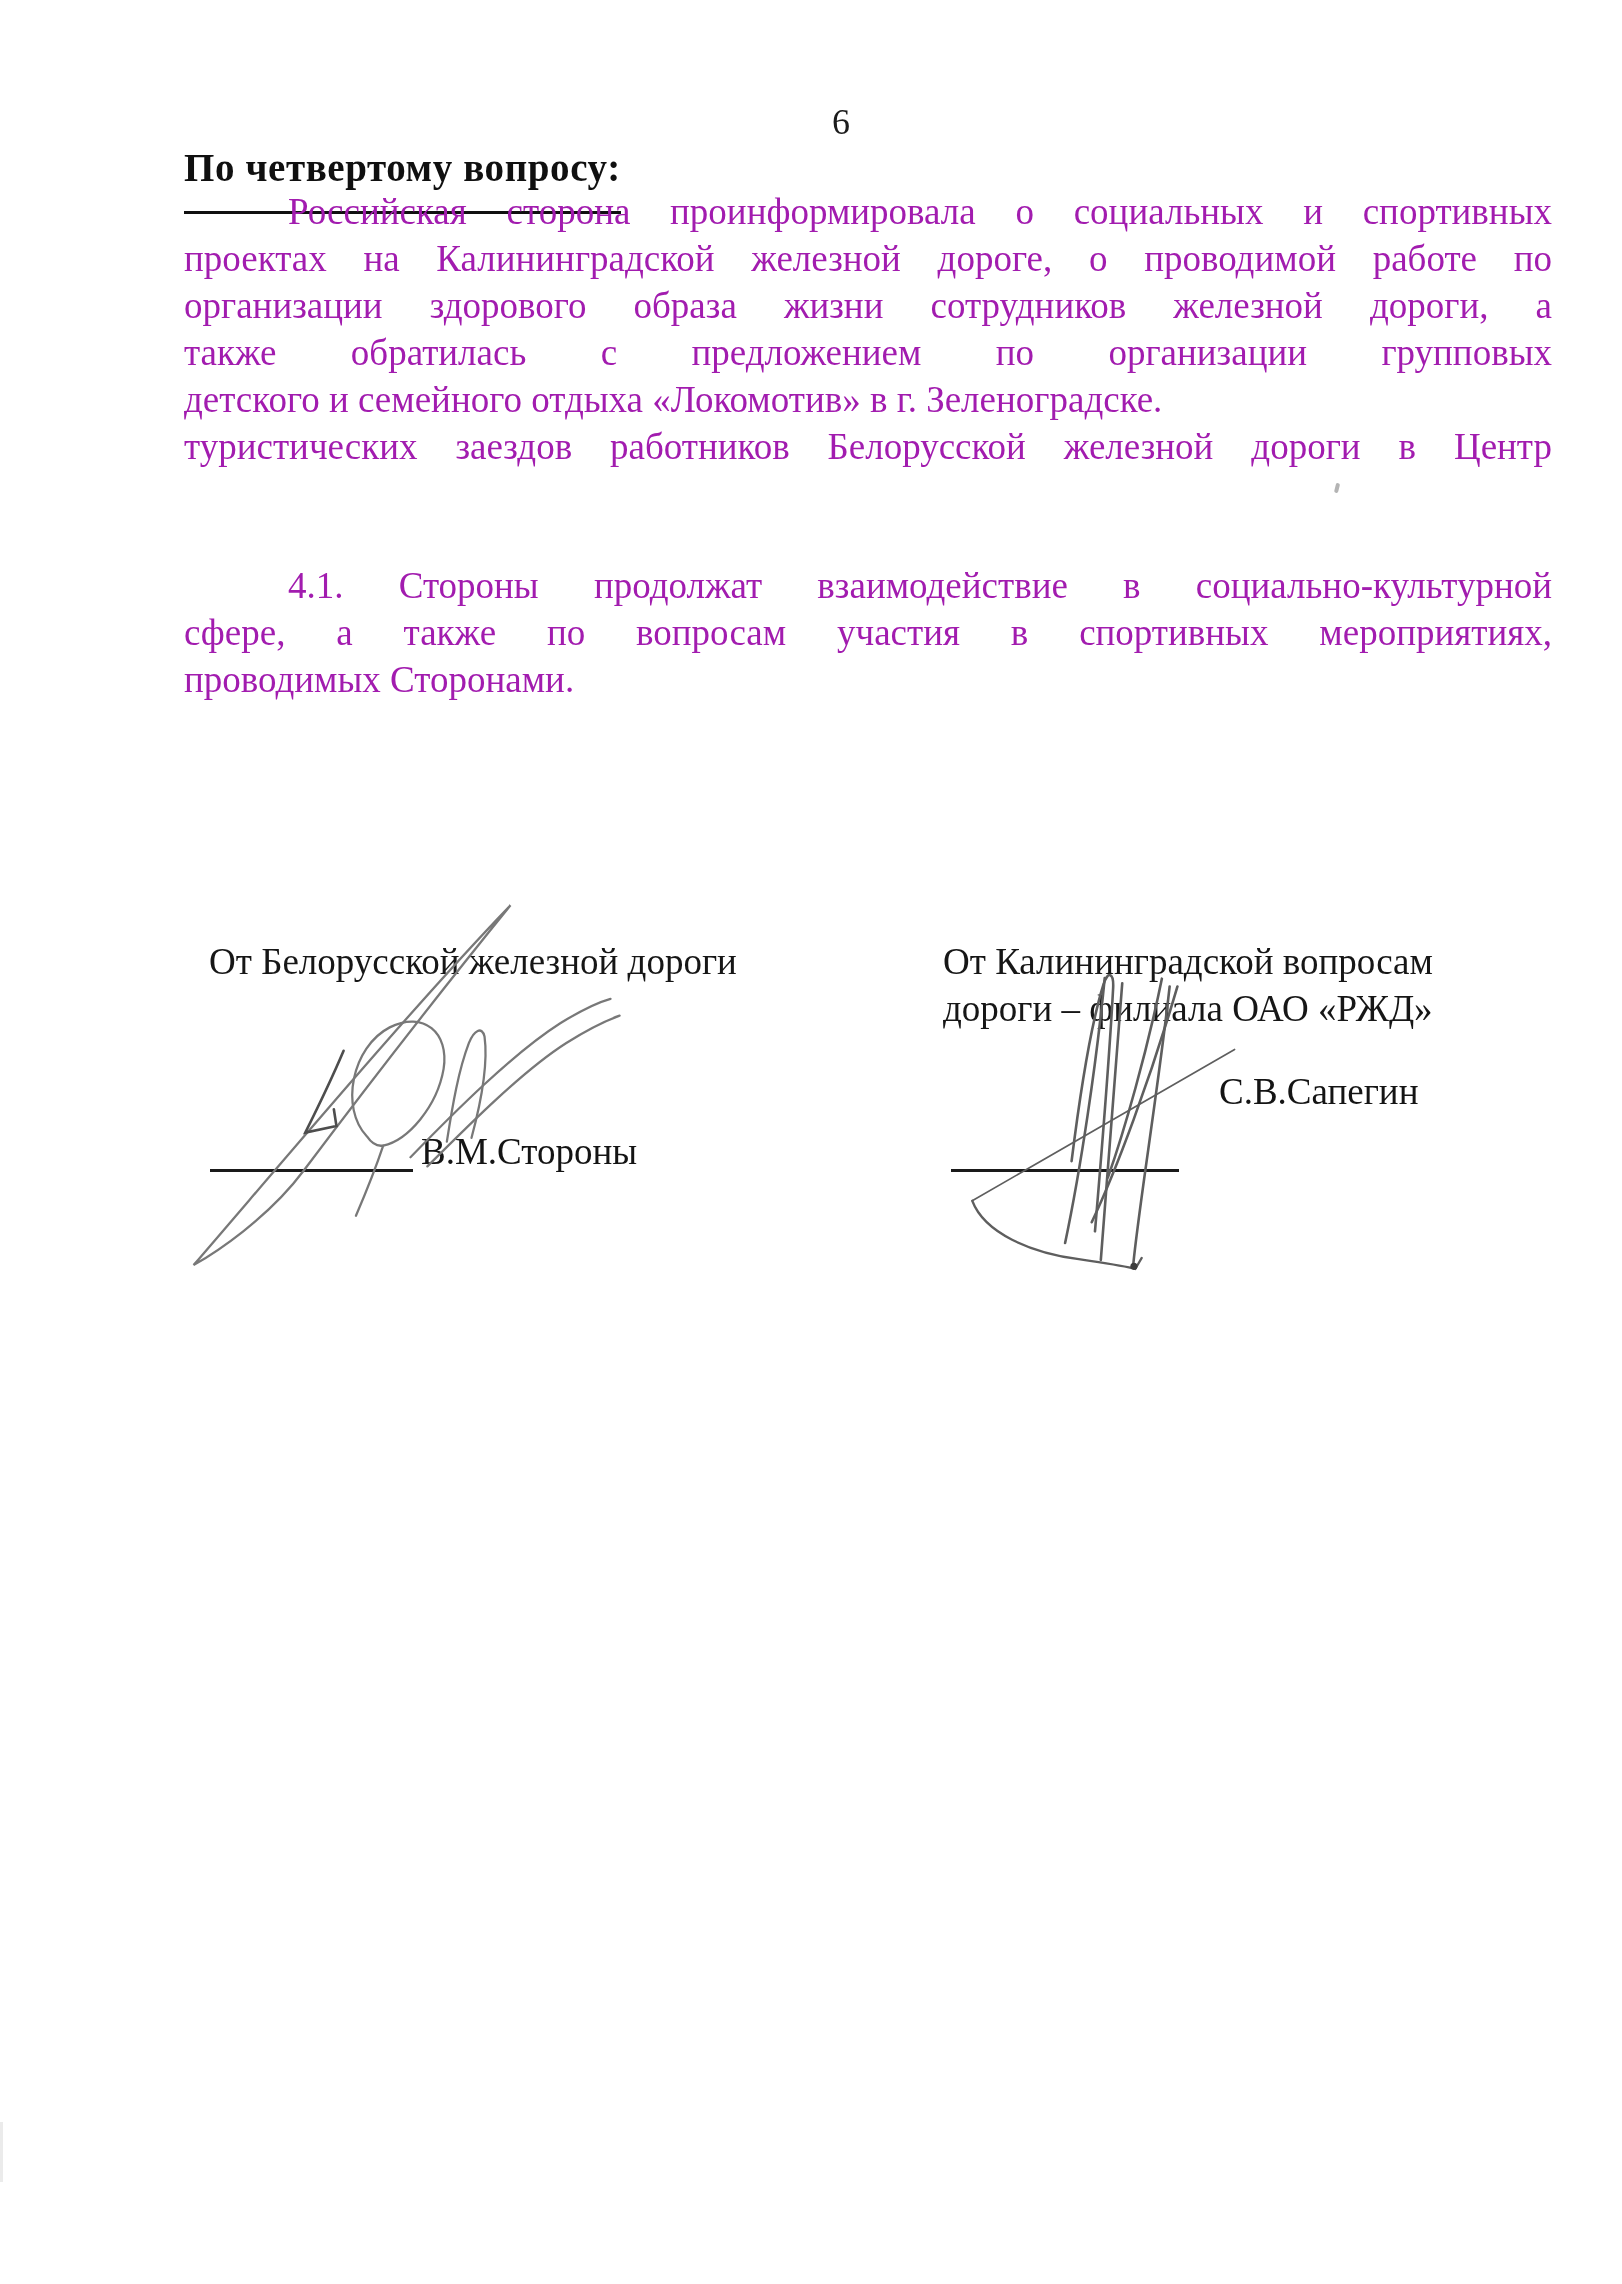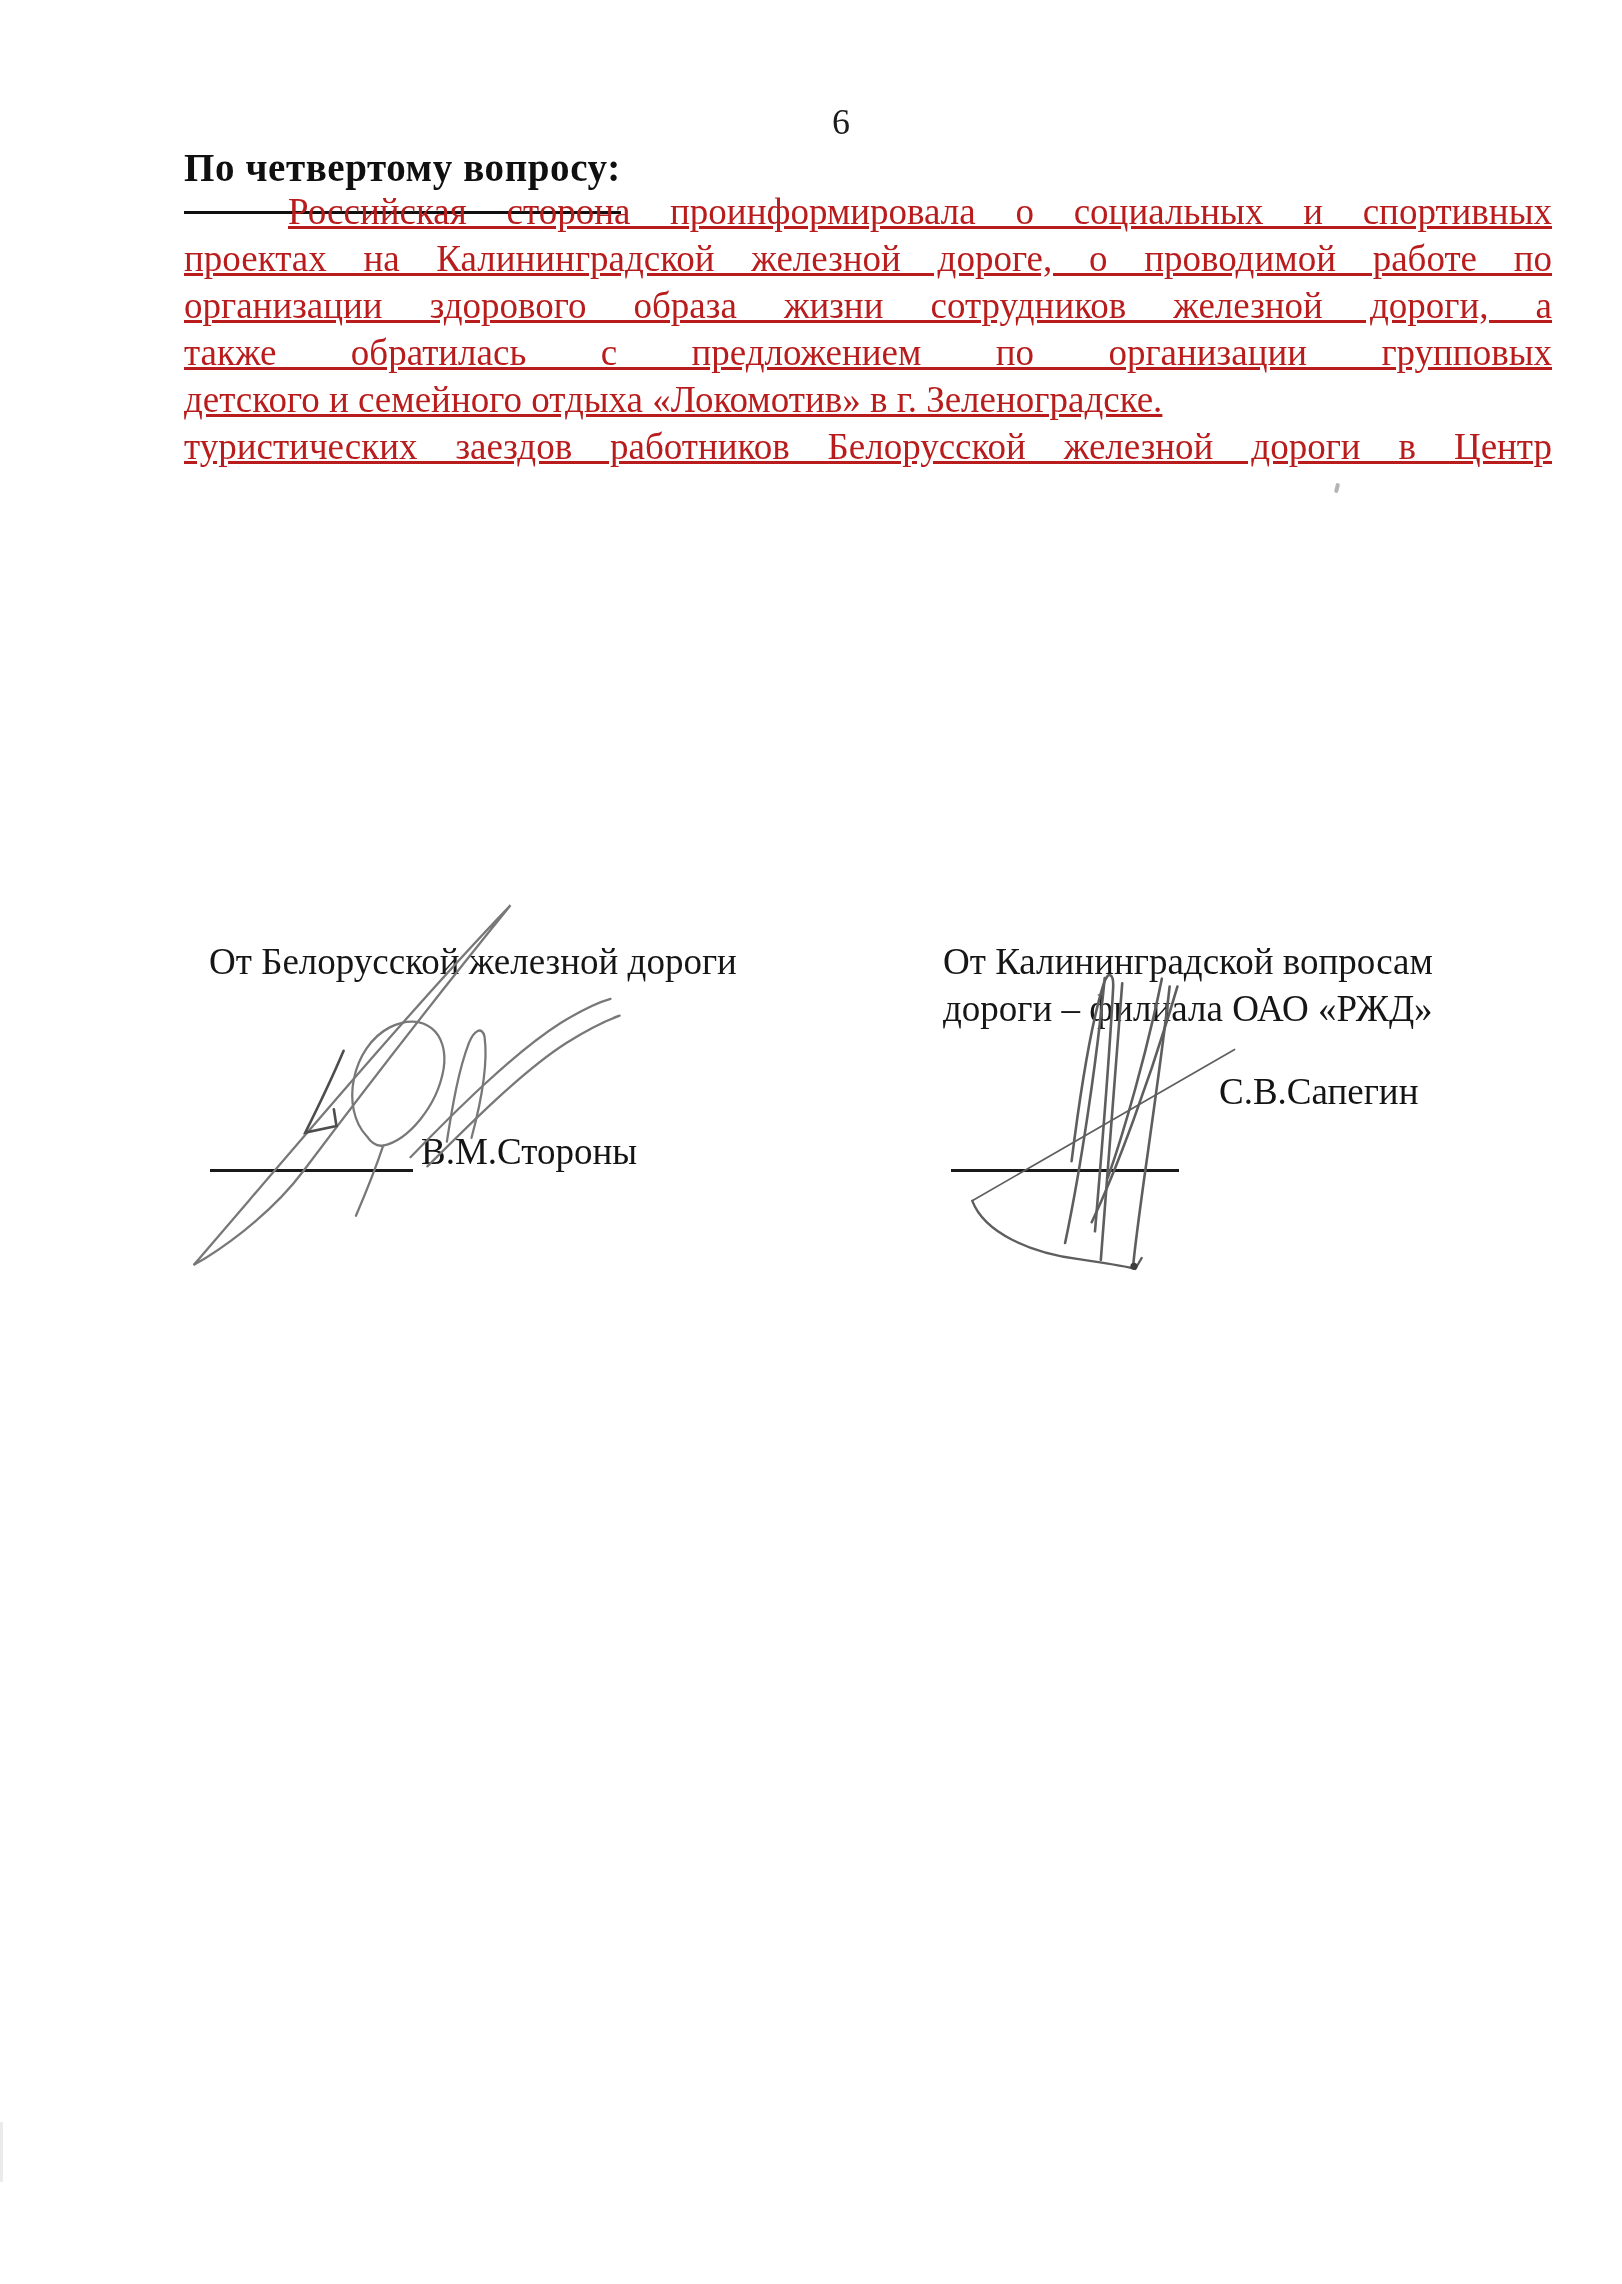--- a/index.html
+++ b/index.html
@@ -23,21 +23,21 @@
   .heading{
     position:absolute;left:184px;
     font-size:39px;font-weight:bold;letter-spacing:0.6px;color:#101010;
     white-space:nowrap;
   }
   .heading.h-underline span{
     display:inline-block;border-bottom:3.9px solid #101010;padding-bottom:21px;
   }
   .para{
     position:absolute;left:184px;width:1368px;
-    font-size:37px;line-height:47px;color:#b91c1c;text-decoration:underline;
+    font-size:37px;line-height:47px;color:#a21caf;
   }
   .jline{text-align:justify;text-align-last:justify;}
   .jline.last{text-align-last:left;}
   .jline.indent{text-indent:104px;}
   .caption{
     position:absolute;
     font-size:37px;line-height:47px;color:#161616;white-space:nowrap;
   }
   .sig-line{
     position:absolute;height:3.2px;background:#1a1a1a;
@@ -71,20 +71,25 @@
   <div class="para" style="top:188px;">
     <div class="jline indent">Российская сторона проинформировала о социальных и спортивных</div>
     <div class="jline">проектах на Калининградской железной дороге, о проводимой работе по</div>
     <div class="jline">организации здорового образа жизни сотрудников железной дороги, а</div>
     <div class="jline">также обратилась с предложением по организации групповых</div>
     <div class="jline last">детского и семейного отдыха «Локомотив» в г. Зеленоградске.</div>
     <div class="jline">туристических заездов работников Белорусской железной дороги в Центр</div>
   </div>
 
 
+  <div class="para" style="top:562px;">
+    <div class="jline indent">4.1. Стороны продолжат взаимодействие в социально-культурной</div>
+    <div class="jline">сфере, а также по вопросам участия в спортивных мероприятиях,</div>
+    <div class="jline last">проводимых Сторонами.</div>
+  </div>
 
   <div class="caption" style="left:209px;top:938px;">От Белорусской железной дороги</div>
 
   <div class="caption" style="left:943px;top:938px;">
     <div>От Калининградской вопросам</div>
     <div>дороги – филиала ОАО «РЖД»</div>
   </div>
 
   <div class="sig-line" style="left:210px;top:1169px;width:203px;"></div>
   <div class="sig-line" style="left:951px;top:1169px;width:228px;height:2.6px;"></div>

